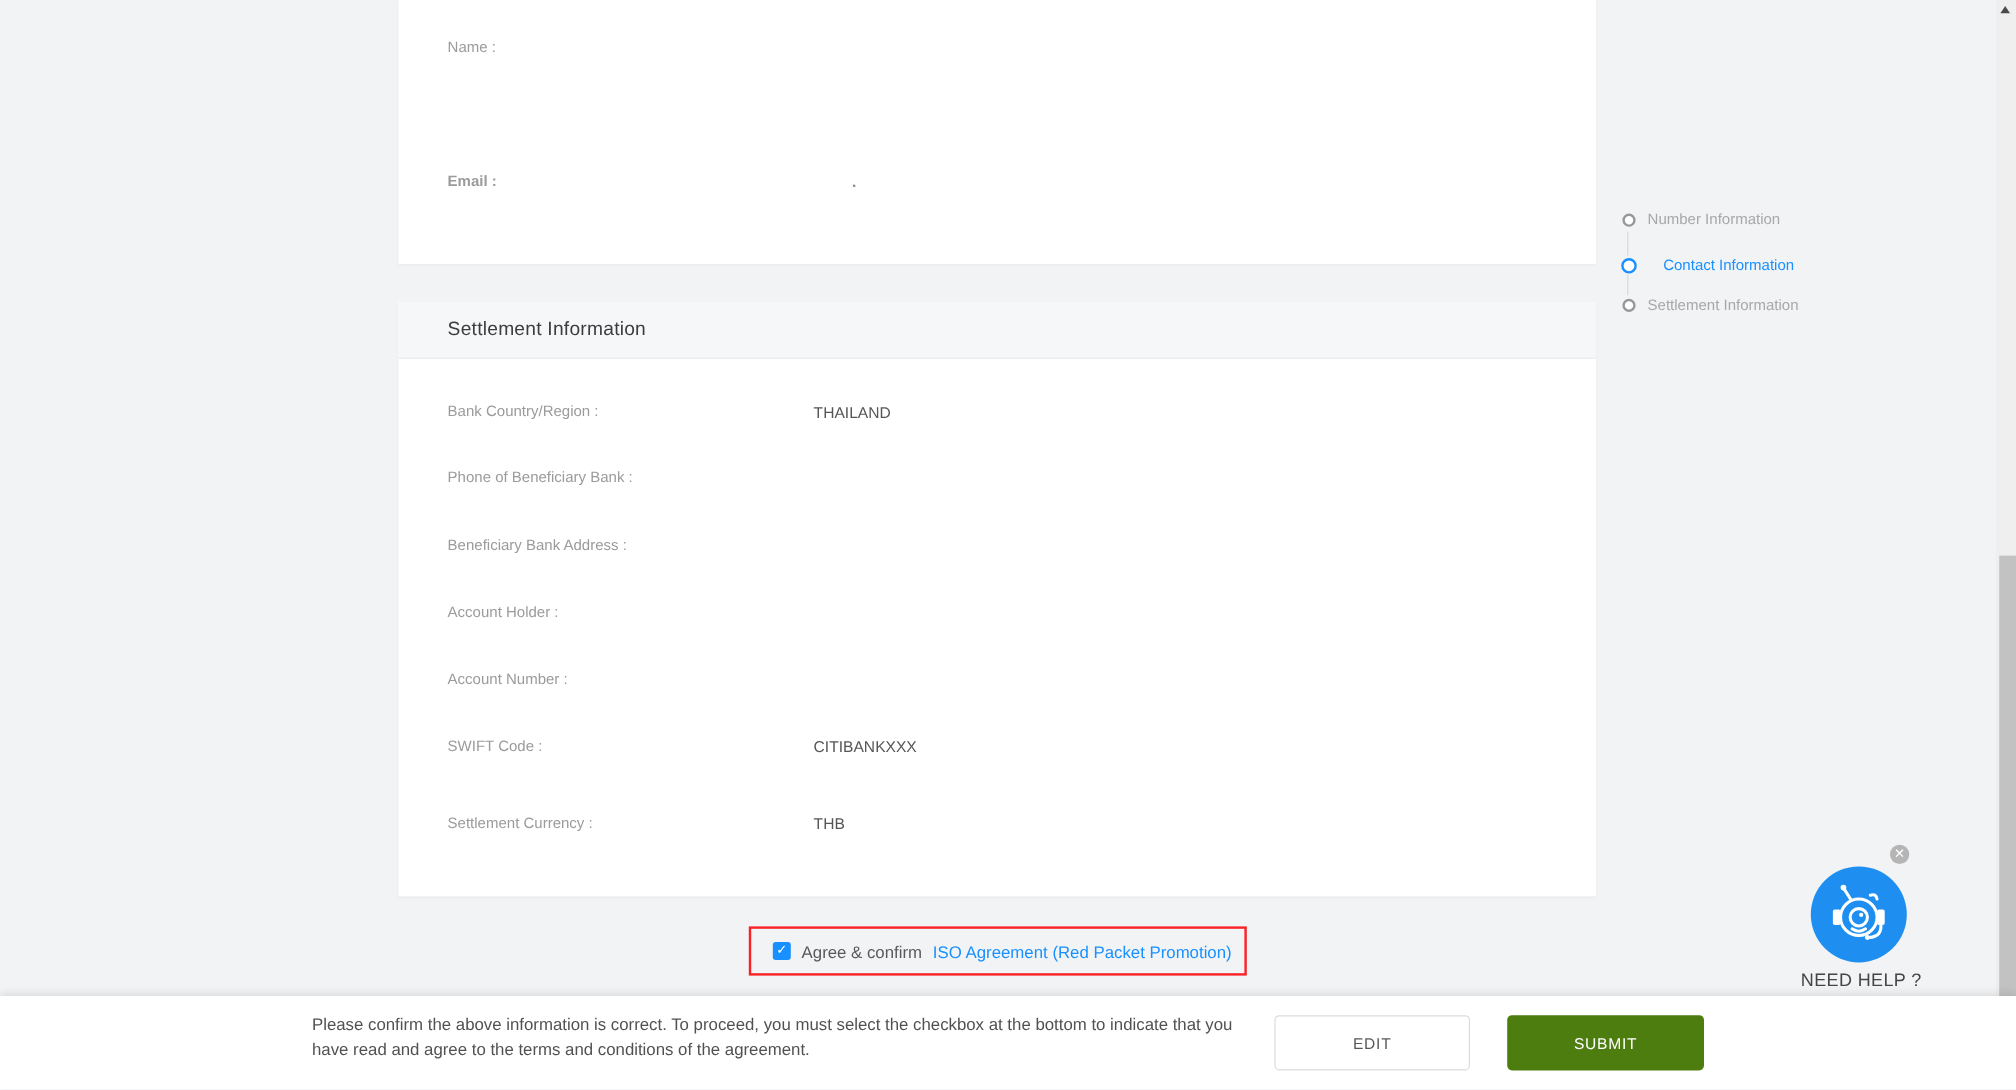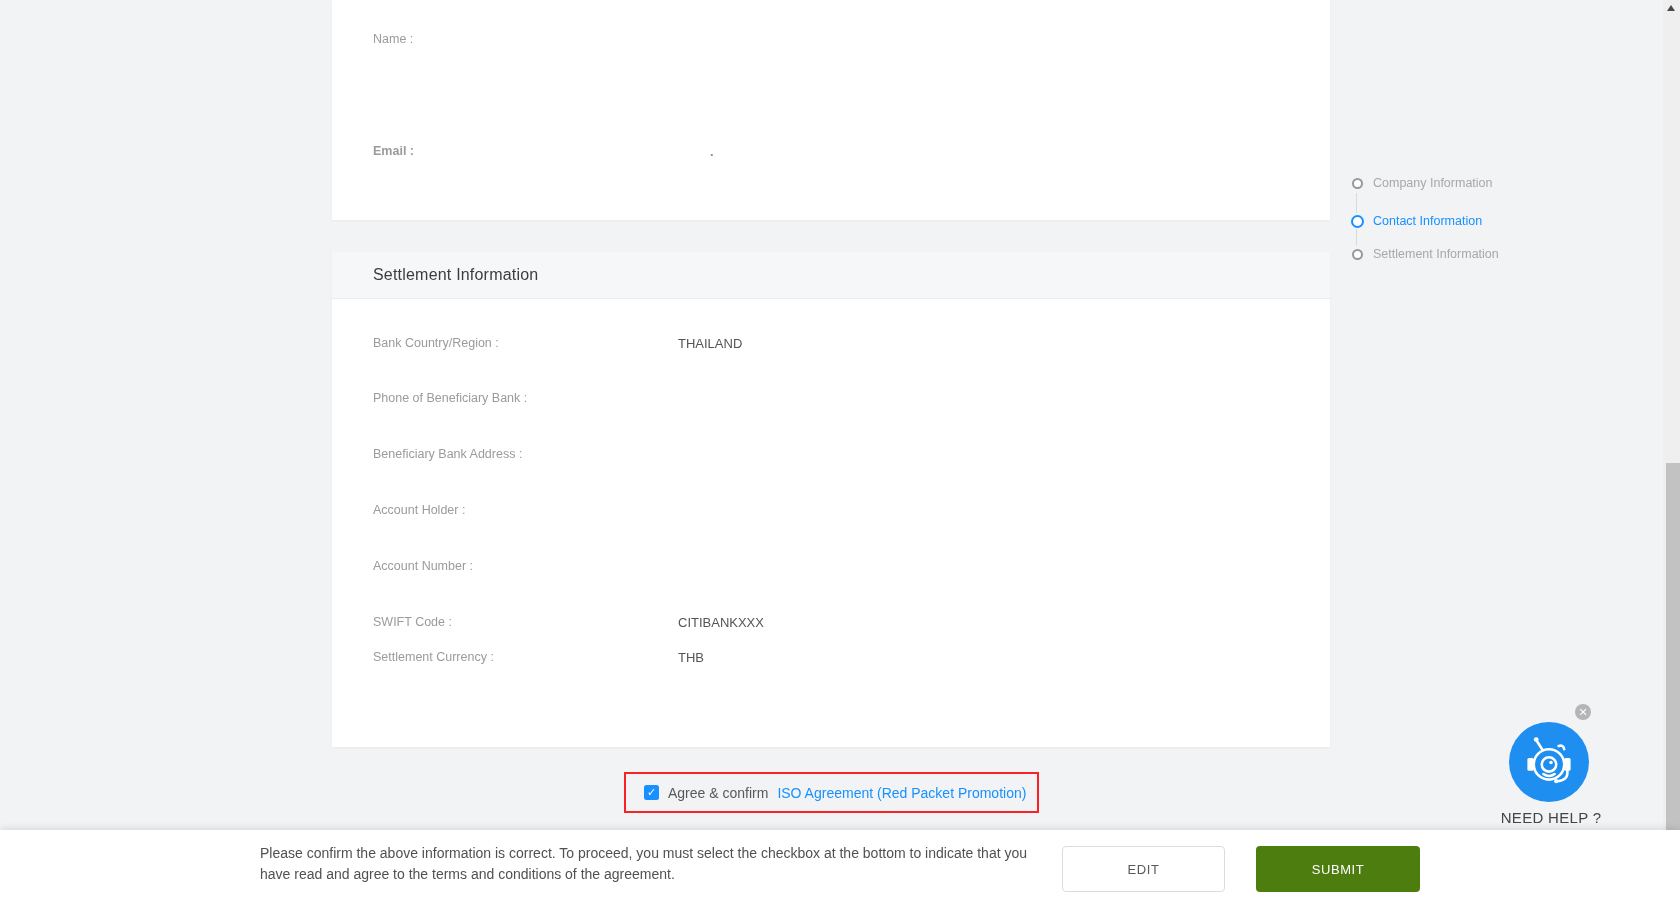--- a/index.html
+++ b/index.html
@@ -91,36 +91,36 @@
       <span class="field-value"></span>
     </div>
     <div class="field-row" style="top:307px;">
       <span class="field-label">Account Number :</span>
       <span class="field-value"></span>
     </div>
     <div class="field-row" style="top:363px;">
       <span class="field-label">SWIFT Code :</span>
       <span class="field-value">CITIBANKXXX</span>
     </div>
-    <div class="field-row" style="top:398px;">
+    <div class="field-row" style="top:427px;">
       <span class="field-label">Settlement Currency :</span>
       <span class="field-value">THB</span>
     </div>
   </div>
 
   <div class="step-line" style="top:193px;height:20px;"></div>
   <div class="step-line" style="top:229px;height:17px;"></div>
 
   <div class="step-item" style="left:1351px;top:176px;">
     <span class="step-dot dot-inactive" style="margin-left:1px;"></span>
-    <span class="step-label label-inactive" style="margin-left:10px;">Company Information</span>
+    <span class="step-label label-inactive" style="margin-left:10px;">Number Information</span>
   </div>
   <div class="step-item" style="left:1351px;top:214px;">
     <span class="step-dot dot-active"></span>
-    <span class="step-label label-active" style="margin-left:9px;">Contact Information</span>
+    <span class="step-label label-active" style="margin-left:22px;">Contact Information</span>
   </div>
   <div class="step-item" style="left:1351px;top:247px;">
     <span class="step-dot dot-inactive" style="margin-left:1px;"></span>
     <span class="step-label label-inactive" style="margin-left:10px;">Settlement Information</span>
   </div>
 
   <div id="agreement-box">
     <div id="agree-checkbox">
       <span class="check">✓</span>
     </div>

